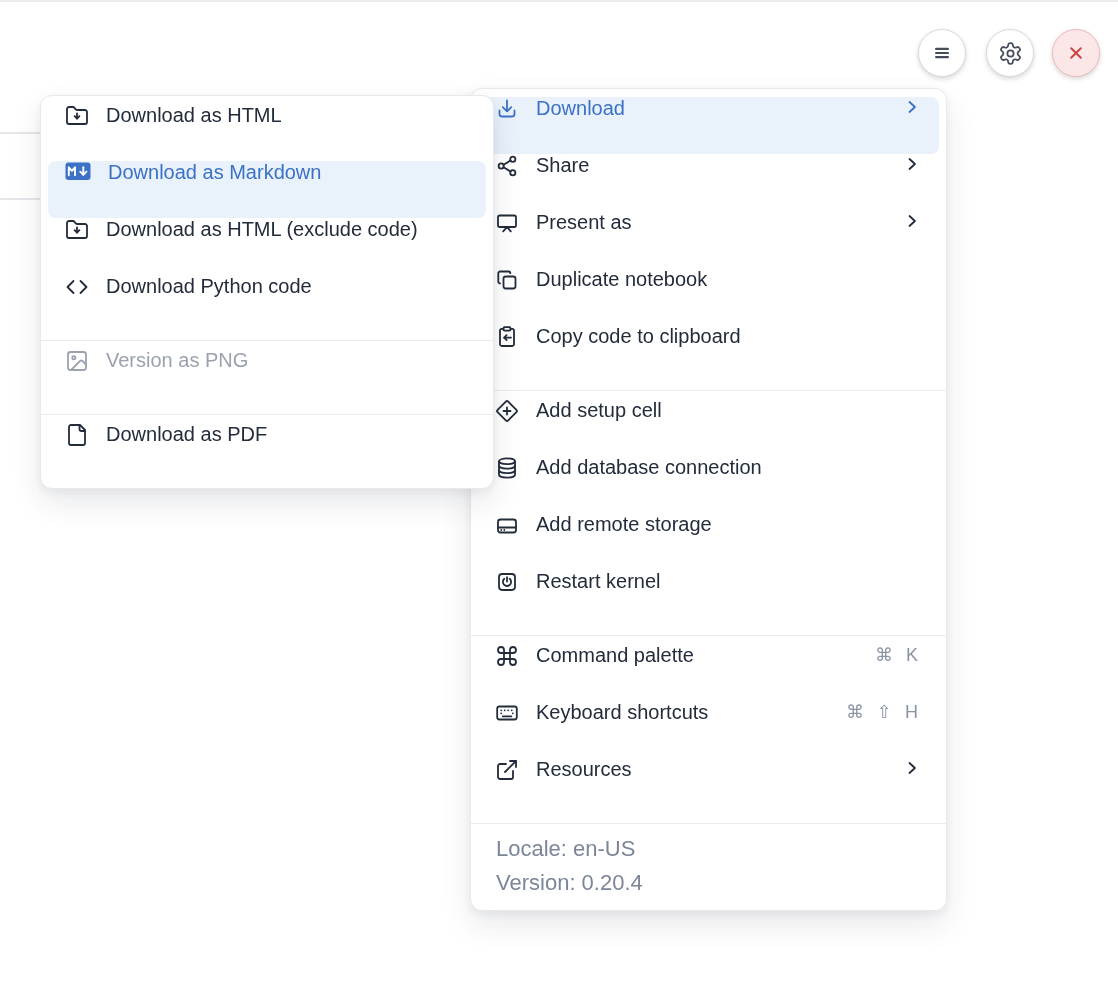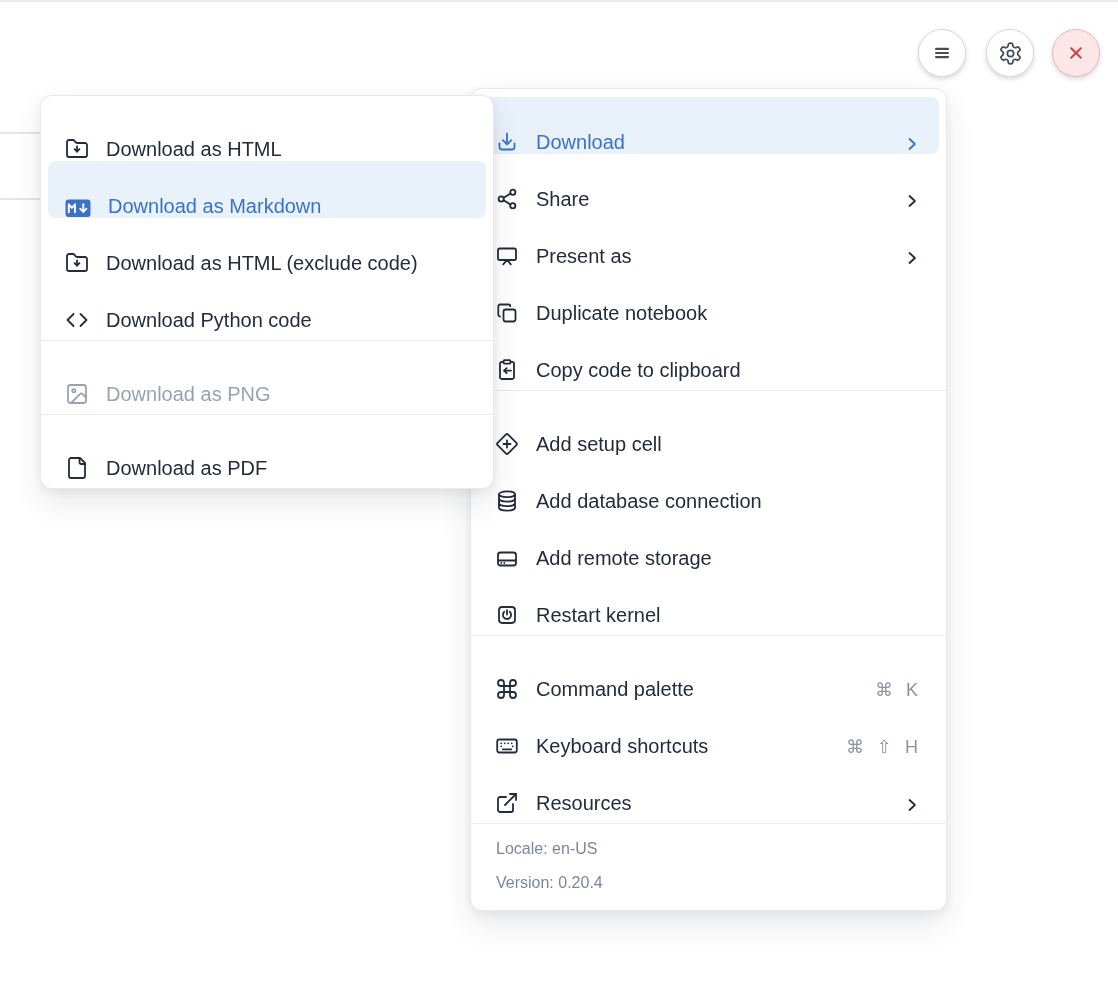--- a/index.html
+++ b/index.html
@@ -33,40 +33,40 @@
     box-shadow: 0 14px 30px rgba(30,40,60,0.10), 0 3px 8px rgba(30,40,60,0.06);
   }
   .submenu   { left: 40px;  top: 95px; width: 454px; z-index: 30; }
   .main-menu { left: 470px; top: 88px; width: 477px; z-index: 20; }
 
   .group { padding: 8px 0; }
   .group + .group { border-top: 1px solid #e9ebef; }
 
   .item {
     height: 57px; margin: 0 7px; padding: 0 17px; border-radius: 8px;
-    display: flex; align-items: flex-end; gap: 17px;
+    display: flex; align-items: flex-start; gap: 17px;
     font-size: 20px; white-space: nowrap; cursor: default;
   }
   .item .label { flex: 1; overflow: hidden; }
   .item.highlight { background: #e9f1fb; color: #3b72c6; }
   .item.disabled  { color: #9aa2af; }
 
   .icon { width: 24px; height: 24px; flex: none; display: block; }
   .icon svg { display: block; width: 100%; height: 100%; }
   .icon-md { width: 26px; height: 20px; }
   .icon-md svg { width: 100%; height: 100%; }
 
   .chevron { width: 20px; height: 20px; flex: none; display: block; }
   .chevron svg { display: block; width: 100%; height: 100%; }
 
   .shortcut { color: #8a93a3; font-size: 18px; letter-spacing: 4px; flex: none; }
 
   .menu-footer {
     border-top: 1px solid #e9ebef;
-    padding: 8px 25px 10px; font-size: 16px; color: #7c8699; line-height: 34px;
+    padding: 8px 25px 10px; font-size: 22px; color: #7c8699; line-height: 34px;
   }
 </style>
 </head>
 <body>
 
 <div class="top-border"></div>
 <div class="bg-line bg-line-1"></div>
 <div class="bg-line bg-line-2"></div>
 
 <button class="circle-btn btn-menu">
@@ -305,21 +305,21 @@
 
   <div class="group">
     <div class="item disabled">
       <span class="icon">
         <svg viewBox="0 0 24 24" fill="none" stroke="currentColor" stroke-width="1.8" stroke-linecap="round" stroke-linejoin="round">
             <rect x="3" y="3" width="18" height="18" rx="2.5"></rect>
             <circle cx="8.8" cy="8.8" r="1.6"></circle>
             <path d="m21 15.5-3.3-3.3a2 2 0 0 0-2.8 0L6.2 21"></path>
           </svg>
       </span>
-      <span class="label">Download as PNG</span>
+      <span class="label">Version as PNG</span>
     </div>
   </div>
 
   <div class="group">
     <div class="item">
       <span class="icon">
         <svg viewBox="0 0 24 24" fill="none" stroke="currentColor" stroke-width="1.8" stroke-linecap="round" stroke-linejoin="round">
             <path d="M15 2H6a2 2 0 0 0-2 2v16a2 2 0 0 0 2 2h12a2 2 0 0 0 2-2V7l-5-5Z"></path>
             <path d="M14.5 2.5V6a2 2 0 0 0 2 2h3.5"></path>
           </svg>

